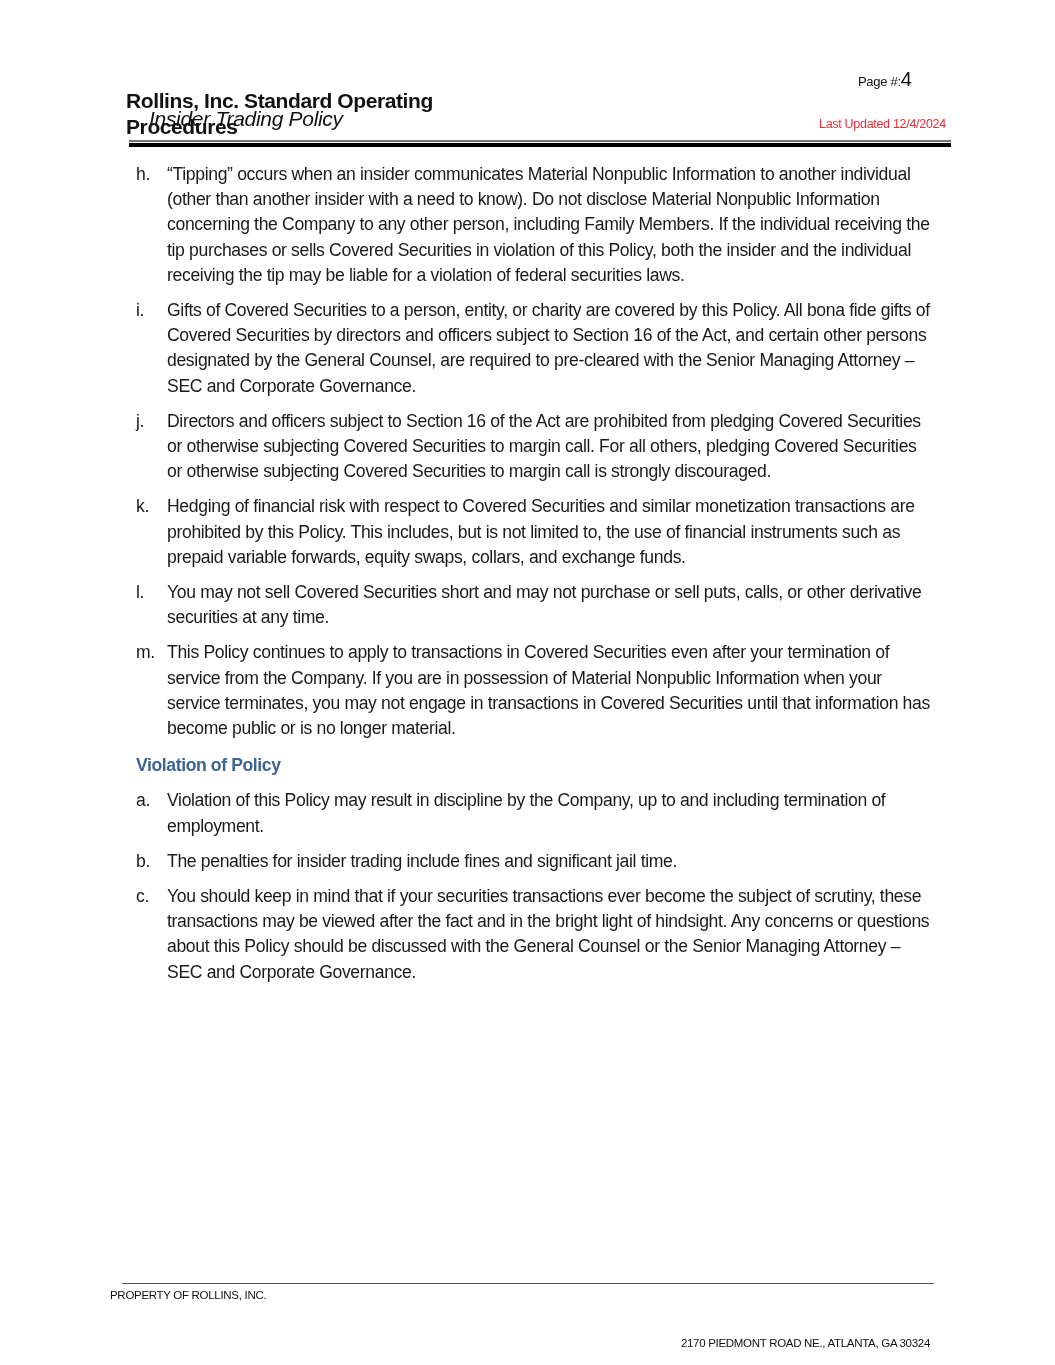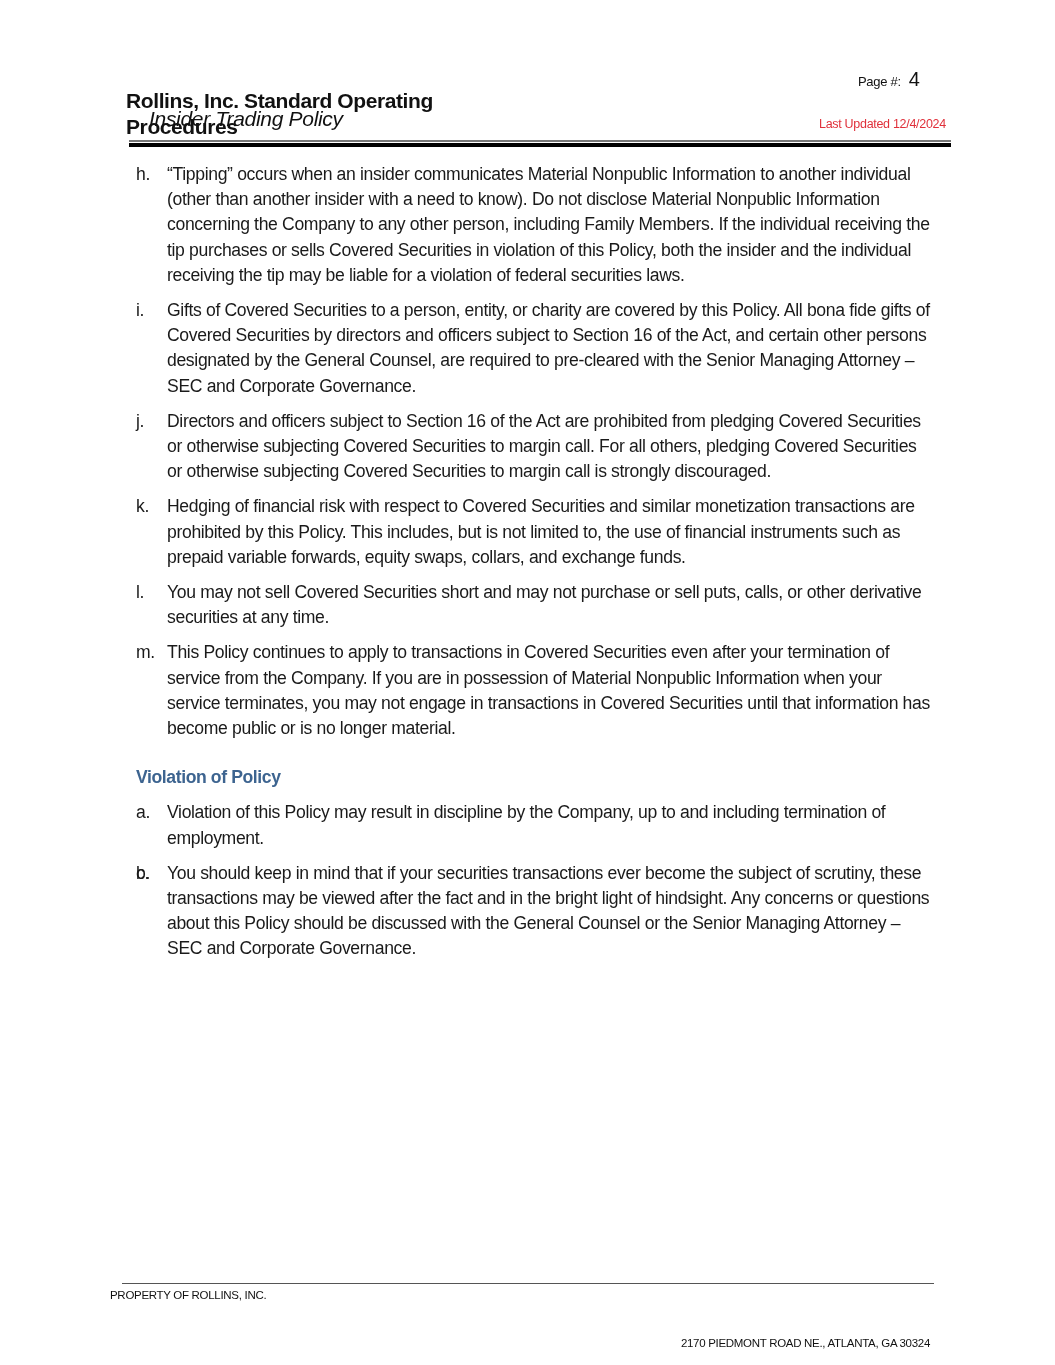--- a/index.html
+++ b/index.html
@@ -11,21 +11,21 @@
       position: absolute; left: 126px; top: 52px; width: 400px;
       font-family: "Liberation Sans", sans-serif; font-weight: bold;
       font-size: 21px; line-height: 26px; color: #111; letter-spacing: -0.4px; margin-top: 36px;
     }
     .header-subtitle {
       position: absolute; left: 149px; top: 107px;
       font-style: italic; font-size: 21px; color: #111; letter-spacing: -0.3px;
     }
     .page-num-wrap {
       position: absolute; left: 858px; top: 68px;
-      display: flex; align-items: baseline; gap: 8px;
+      display: flex; align-items: baseline; gap: 0;
     }
     .page-num-label { font-size: 13px; color: #111; letter-spacing: -0.3px; }
     .page-num-value { font-size: 20px; color: #111; }
     .last-updated {
       position: absolute; left: 771px; top: 117px;
       font-size: 12.5px; color: #e0303a; letter-spacing: -0.3px; margin-left: 48px;
     }
     .rule-thin {
       position: absolute; left: 129px; top: 140px; width: 822px; height: 2px; background: #777;
     }
@@ -34,21 +34,21 @@
     }
     .content {
       position: absolute; left: 136px; top: 162px; width: 800px;
       font-size: 17.6px; line-height: 25.2px; letter-spacing: -0.35px; color: #1a1a1a;
     }
     .para { padding-left: 31px; margin: 0 0 10px 0; }
     .item { position: relative; padding-left: 31px; margin: 0 0 10px 0; }
     .item .marker { position: absolute; left: 0; top: 0; width: 28px; }
     .section-heading {
       font-weight: bold; color: #3d6490; font-size: 17.6px;
-      margin: 24px 0 10px 0; letter-spacing: -0.4px;
+      margin: 12px 0 10px 0; letter-spacing: -0.4px;
     }
     .footer-rule {
       position: absolute; left: 122px; top: 1283px; width: 812px; height: 1px; background: #555;
     }
     .footer-left {
       position: absolute; left: 110px; top: 1289px; font-size: 11.5px; color: #111; letter-spacing: -0.3px;
     }
     .footer-right {
       position: absolute; right: 125px; top: 1289px; font-size: 11.5px; color: #111; letter-spacing: -0.3px; margin-top: 48px;
     }
@@ -96,20 +96,21 @@
   </div>
 
   <div class="section-heading">Violation of Policy</div>
 
   <div class="item">
     <span class="marker">a.</span>
     <span>Violation of this Policy may result in discipline by the Company, up to and including termination of employment.</span>
   </div>
   <div class="item">
     <span class="marker">b.</span>
+    <span>The penalties for insider trading include fines and significant jail time.</span>
   </div>
   <div class="item">
     <span class="marker">c.</span>
     <span>You should keep in mind that if your securities transactions ever become the subject of scrutiny, these transactions may be viewed after the fact and in the bright light of hindsight. Any concerns or questions about this Policy should be discussed with the General Counsel or the Senior Managing Attorney – SEC and Corporate Governance.</span>
   </div>
 </div>
 
 <div>
   <div class="footer-rule"></div>
   <div class="footer-left">PROPERTY OF ROLLINS, INC.</div>

